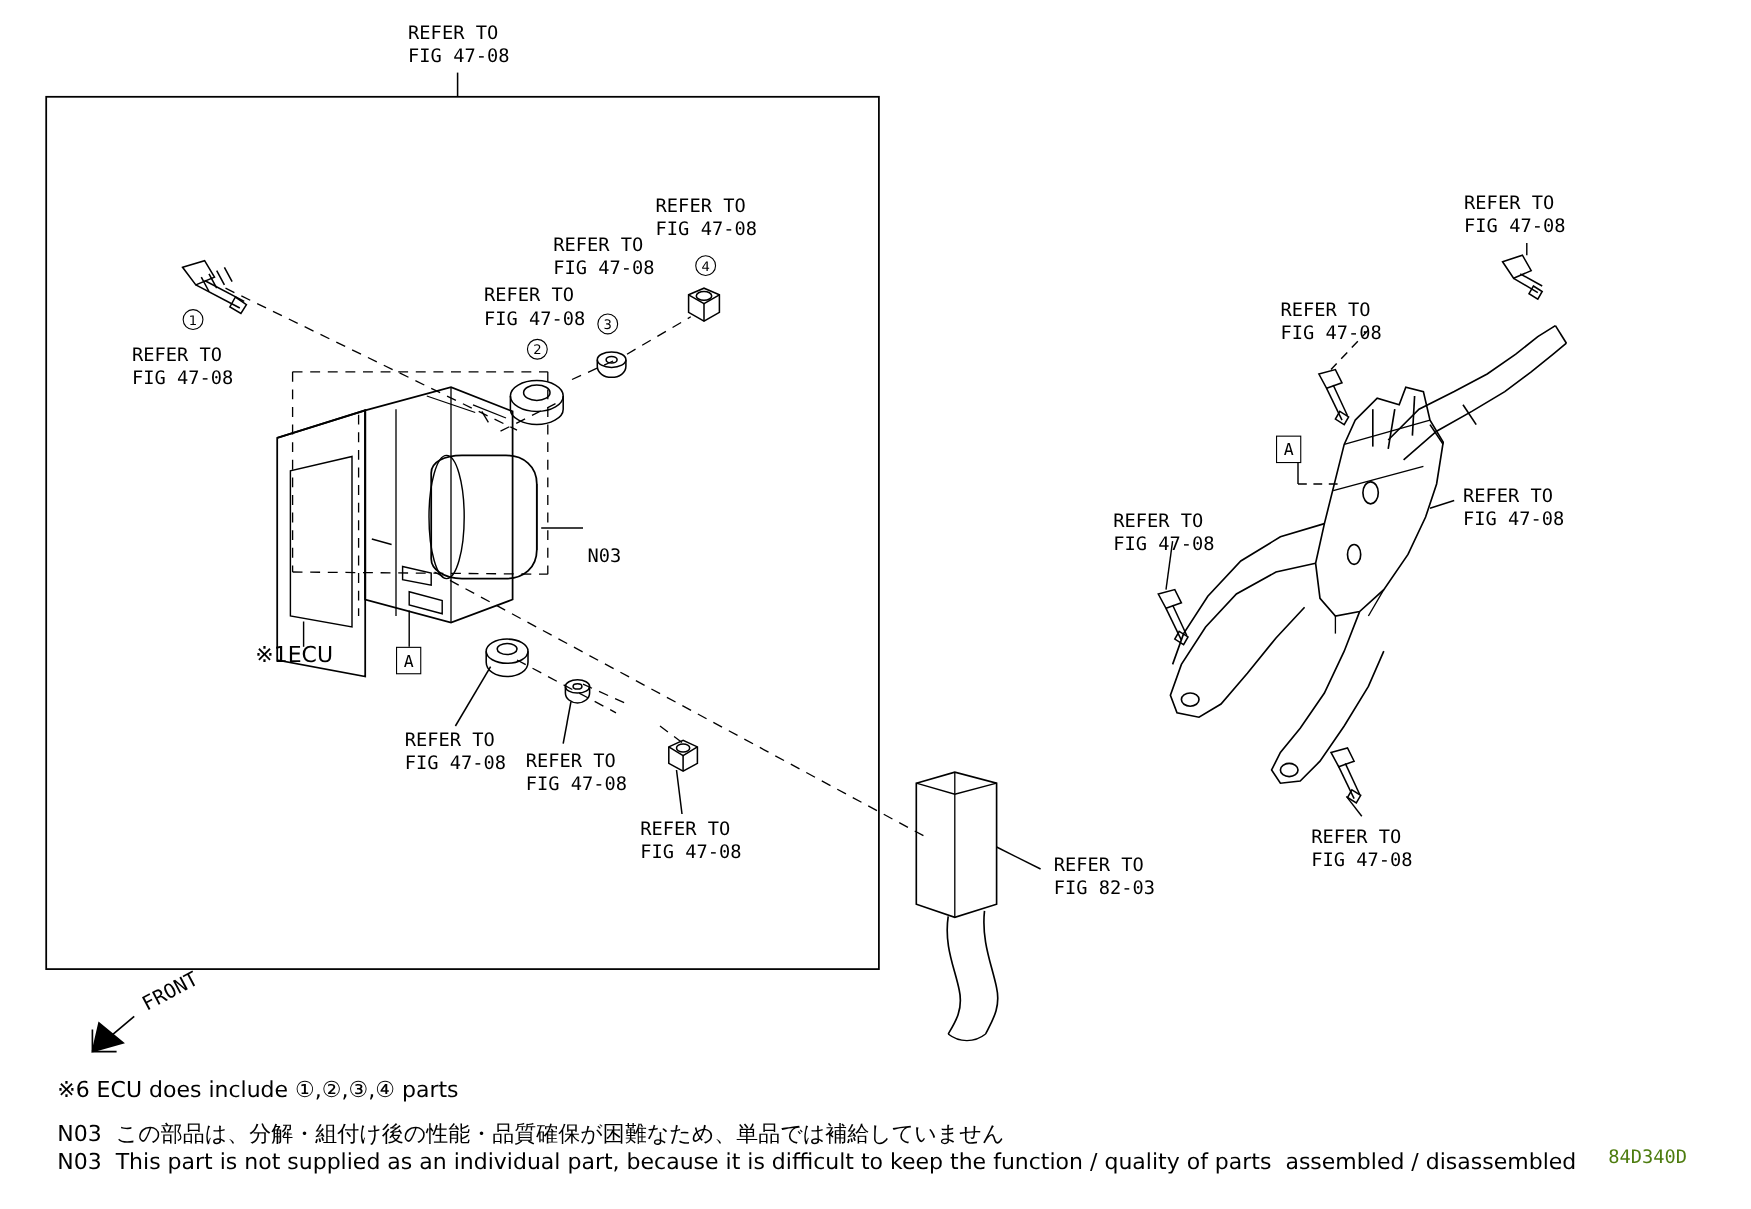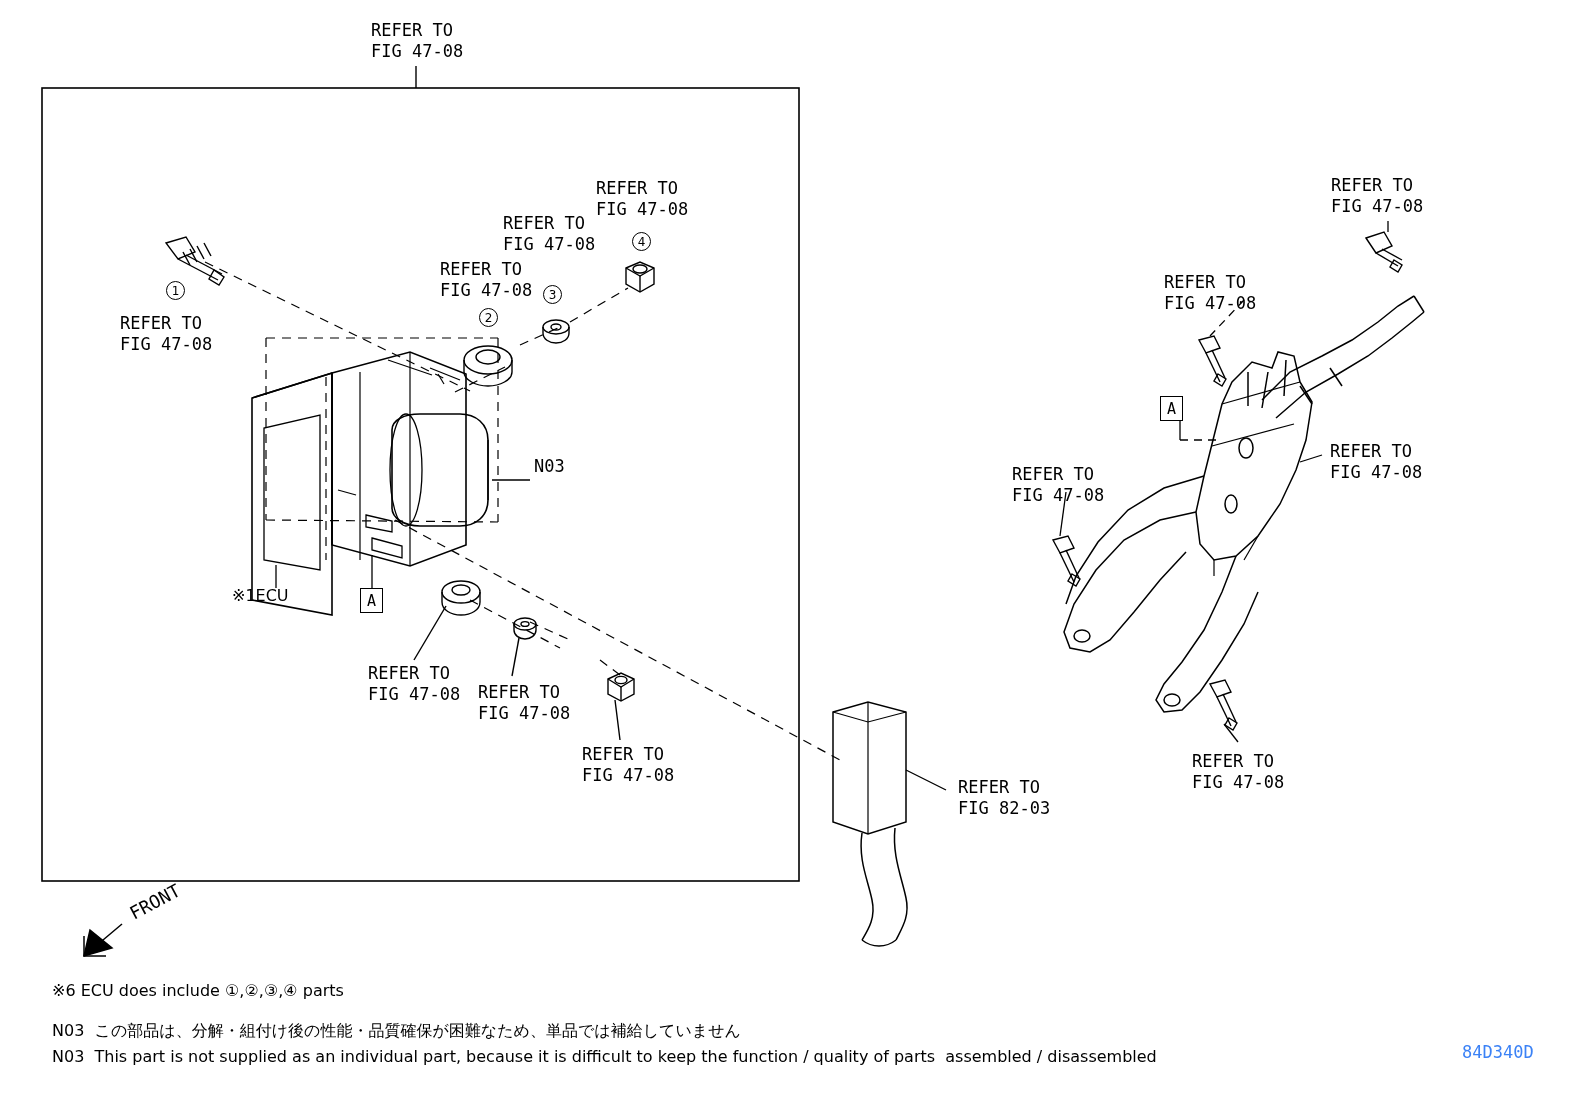--- a/index.html
+++ b/index.html
@@ -1,21 +1,21 @@
 <!DOCTYPE html>
 <html><head>
 <meta charset="utf-8">
 <style>
   html,body{margin:0;padding:0;background:#ffffff;}
   body{width:1592px;height:1099px;position:relative;font-family:"DejaVu Sans Mono",monospace;color:#000;}
   #stage{position:absolute;left:0;top:0;width:1592px;height:1099px;overflow:hidden;padding-left:28px;}
   .lbl{position:absolute;font-family:"DejaVu Sans Mono",monospace;font-size:17px;line-height:21px;white-space:pre;color:#000;}
-  .note{position:absolute;font-family:"DejaVu Sans",sans-serif;font-size:16px;line-height:21px;white-space:pre;color:#000;}
-  .note.jp{font-family:"DejaVu Sans",sans-serif;font-size:16px;text-align:center;}
-  .code{position:absolute;font-family:"DejaVu Sans Mono",monospace;font-size:17px;color:#3b82f6;}
+  .note{position:absolute;font-family:"DejaVu Sans",sans-serif;font-size:20px;line-height:21px;white-space:pre;color:#000;}
+  .note.jp{font-family:"DejaVu Sans",sans-serif;font-size:20px;text-align:center;}
+  .code{position:absolute;font-family:"DejaVu Sans Mono",monospace;font-size:17px;color:#4d7c0f;}
   svg{position:absolute;left:0;top:0;}
   .circ{position:absolute;width:19px;height:19px;border:1.4px solid #000;border-radius:50%;font-family:"DejaVu Sans",sans-serif;font-size:12px;line-height:19px;text-align:center;box-sizing:border-box;}
   .boxA{position:absolute;width:23px;height:25px;border:1.4px solid #000;font-family:"DejaVu Sans Mono",monospace;font-size:15px;line-height:25px;text-align:center;box-sizing:border-box;}
 </style>
 </head>
 <body>
 
 <div id="stage">
 
   <svg width="1592" height="1099" viewBox="0 0 1592 1099">
@@ -236,21 +236,21 @@
 <span>FIG 47-08</span></div>
 
   <div class="lbl" style="left:958px;top:777px;"><span>REFER TO</span>
 <span>FIG 82-03</span></div>
 
   <div class="circ" style="left:166px;top:281px;">1</div>
   <div class="circ" style="left:479px;top:308px;">2</div>
   <div class="circ" style="left:543px;top:285px;">3</div>
   <div class="circ" style="left:632px;top:232px;">4</div>
 
-  <div class="lbl" style="left:534px;top:456px;">N03</div>
+  <div class="lbl" style="left:534px;top:496px;">N03</div>
 
   <div class="note" style="left:232px;top:585px;">※1ECU</div>
 
   <div class="boxA" style="left:360px;top:588px;">A</div>
   <div class="boxA" style="left:1160px;top:396px;">A</div>
 
   <div class="lbl" style="left:126px;top:905px;transform:rotate(-28deg);transform-origin:left top;font-size:18px;">FRONT</div>
 
   <div class="note" style="left:52px;top:980px;">※6 ECU does include ①,②,③,④ parts</div>
   <div class="note jp" style="left:52px;top:1020px;">N03  この部品は、分解・組付け後の性能・品質確保が困難なため、単品では補給していません</div>

